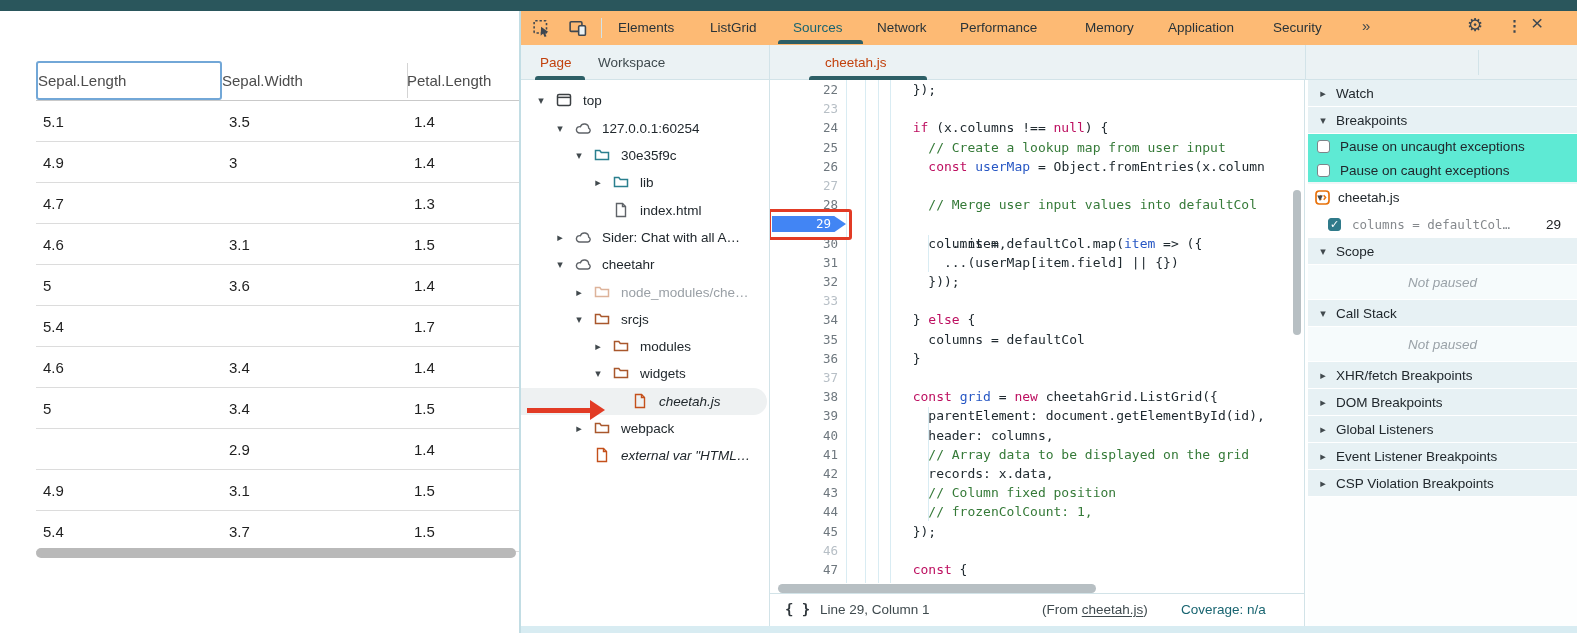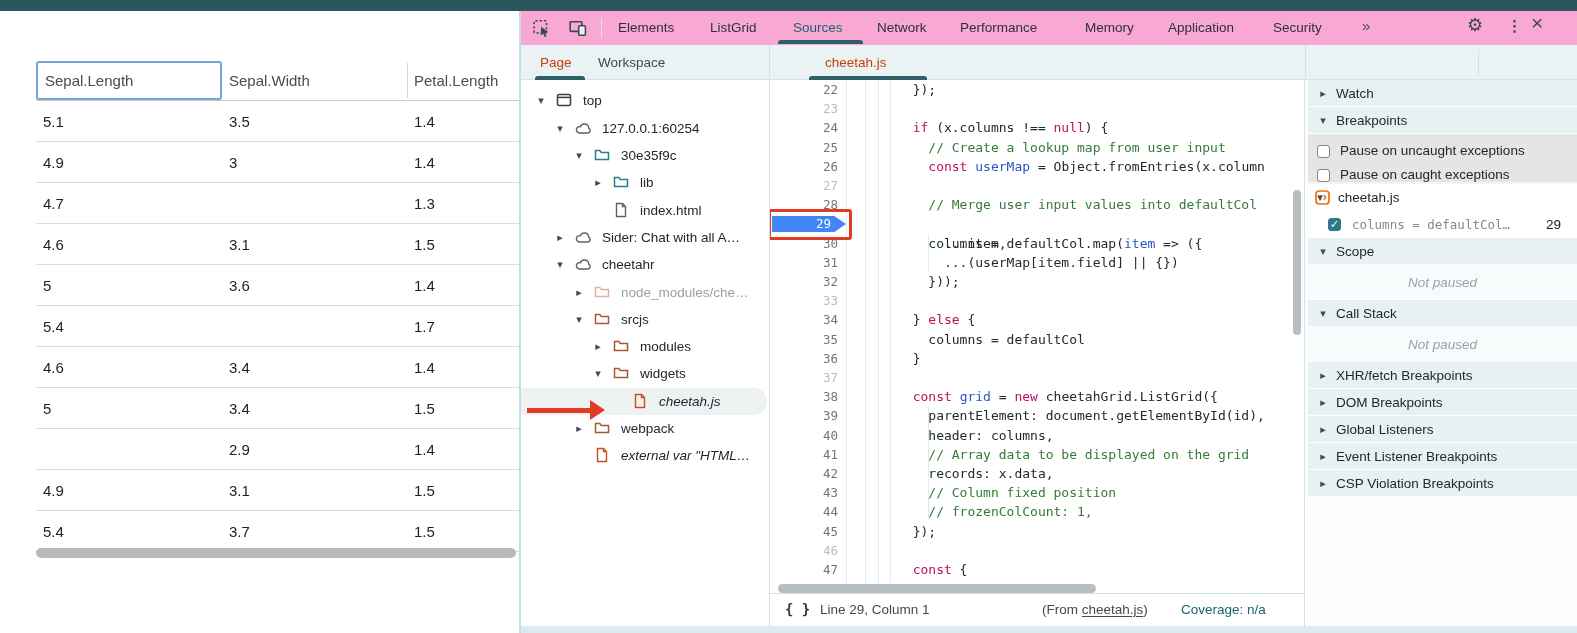--- a/index.html
+++ b/index.html
@@ -6,32 +6,32 @@
   #root{position:relative;width:1577px;height:633px;overflow:hidden;
         font-family:"Liberation Sans",sans-serif;background:#fff;}
   .abs{position:absolute;}
   
   #topbar{left:0;top:0;width:1577px;height:11px;background:#2a565c;}
   
   #page{left:0;top:11px;width:519px;height:622px;background:#fff;overflow:hidden;}
   #grid{position:absolute;left:36px;top:50px;width:483px;}
   .g-header{position:relative;height:39px;border-bottom:1px solid #c9c9c9;}
   .g-hcell{position:absolute;top:0;height:39px;font-size:15px;color:#4c4c4c;
-           display:flex;align-items:center;padding-left:7px;box-sizing:border-box;}
+           display:flex;align-items:center;box-sizing:border-box;}
   .g-hcell.sel{border:2px solid #72a7d7;border-radius:3px;background:#fff;}
   .g-hsep{position:absolute;top:2px;height:35px;width:1px;background:#d4d4d4;}
   .g-row{position:relative;height:40px;border-bottom:1px solid #dcdcdc;}
   .g-cell{position:absolute;top:0;height:40px;font-size:15px;color:#1f1f1f;
           display:flex;align-items:center;padding-left:7px;box-sizing:border-box;}
   #grid-scroll{position:absolute;left:36px;top:537px;width:480px;height:10px;
                border-radius:5px;background:#b9b9b9;}
   
   #devtools{left:519px;top:11px;width:1058px;height:622px;background:#fff;
             border-left:2px solid #c2dde4;box-sizing:border-box;font-size:13.5px;color:#293338;}
-  #dt-toolbar{left:0;top:0;width:1056px;height:40px;background:#f9a8d4;border-bottom:2px solid #404040;box-sizing:border-box;}
+  #dt-toolbar{left:0;top:0;width:1056px;height:40px;background:#fdba74;border-bottom:2px solid #404040;box-sizing:border-box;}
   .main-tab{position:absolute;top:0;height:33px;display:flex;align-items:center;font-size:13.5px;color:#293338;cursor:default;}
   .main-tab.active{color:#186470;}
   #src-underline{left:257px;top:29px;width:85px;height:4px;background:#2d5f66;border-radius:3px 3px 0 0;}
   .tb-icon{position:absolute;top:8px;width:18px;height:18px;}
   .tb-divider{position:absolute;top:7px;width:1px;height:20px;background:#d2e3e8;}
   .glyph{position:absolute;font-size:17px;color:#3e4750;line-height:18px;}
   
   #dt-subbar{left:0;top:34px;width:1056px;height:35px;background:#ebf2f4;border-bottom:1px solid #d2e3e8;box-sizing:border-box;}
   .sub-tab{position:absolute;top:0;height:34px;display:flex;align-items:center;font-size:13.5px;color:#3f4a4e;}
   .sub-tab.active{color:#c2410c;}
@@ -71,21 +71,21 @@
   #braces-icon{position:absolute;left:15px;top:7px;font-family:"DejaVu Sans Mono",monospace;font-weight:bold;font-size:14px;color:#30373c;}
   #pos-text{position:absolute;left:50px;top:8px;}
   #from-text{position:absolute;left:272px;top:8px;color:#3f4a4e;}
   #from-text u{text-underline-offset:2px;}
   #coverage-link{position:absolute;left:411px;top:8px;color:#186470;}
   
   #sidebar{left:787px;top:0;width:269px;height:546px;background:#fdfefe;overflow:hidden;}
   .sb-header{position:relative;height:26px;background:#e7f1f4;border-bottom:1px solid #fff;display:flex;align-items:center;}
   .sb-header .t-arrow{position:static;margin-left:9px;}
   .sb-header .lbl{margin-left:7px;color:#21282d;}
-  .sb-check{position:relative;height:24px;background:#e5e5e5;display:flex;align-items:flex-end;}
+  .sb-check{position:relative;height:24px;background:#5eead4;display:flex;align-items:center;}
   .cbox{width:13px;height:13px;border:1.5px solid #7c858a;border-radius:3px;background:#fff;margin-left:9px;box-sizing:border-box;}
   .cbox.on{background:#2f7a8a;border-color:#2f7a8a;color:#fff;font-size:11px;line-height:11px;text-align:center;}
   .sb-check .lbl{margin-left:10px;color:#21282d;}
   .sb-group{position:relative;height:26px;background:#fff;display:flex;align-items:center;border-top:2px solid #f0f6f8;}
   .js-badge{width:15px;height:15px;margin-left:7px;}
   .sb-entry{position:relative;height:28px;background:#fff;display:flex;align-items:center;}
   .sb-entry .code{margin-left:11px;font-family:"DejaVu Sans Mono",monospace;font-size:12.5px;color:#85898d;white-space:nowrap;}
   .sb-entry .lnum{position:absolute;right:16px;color:#202124;font-size:13.5px;}
   .sb-empty{position:relative;height:34px;background:#f6fbfc;display:flex;align-items:center;justify-content:center;
             font-style:italic;color:#9aa2a8;border-bottom:1px solid #fff;}

